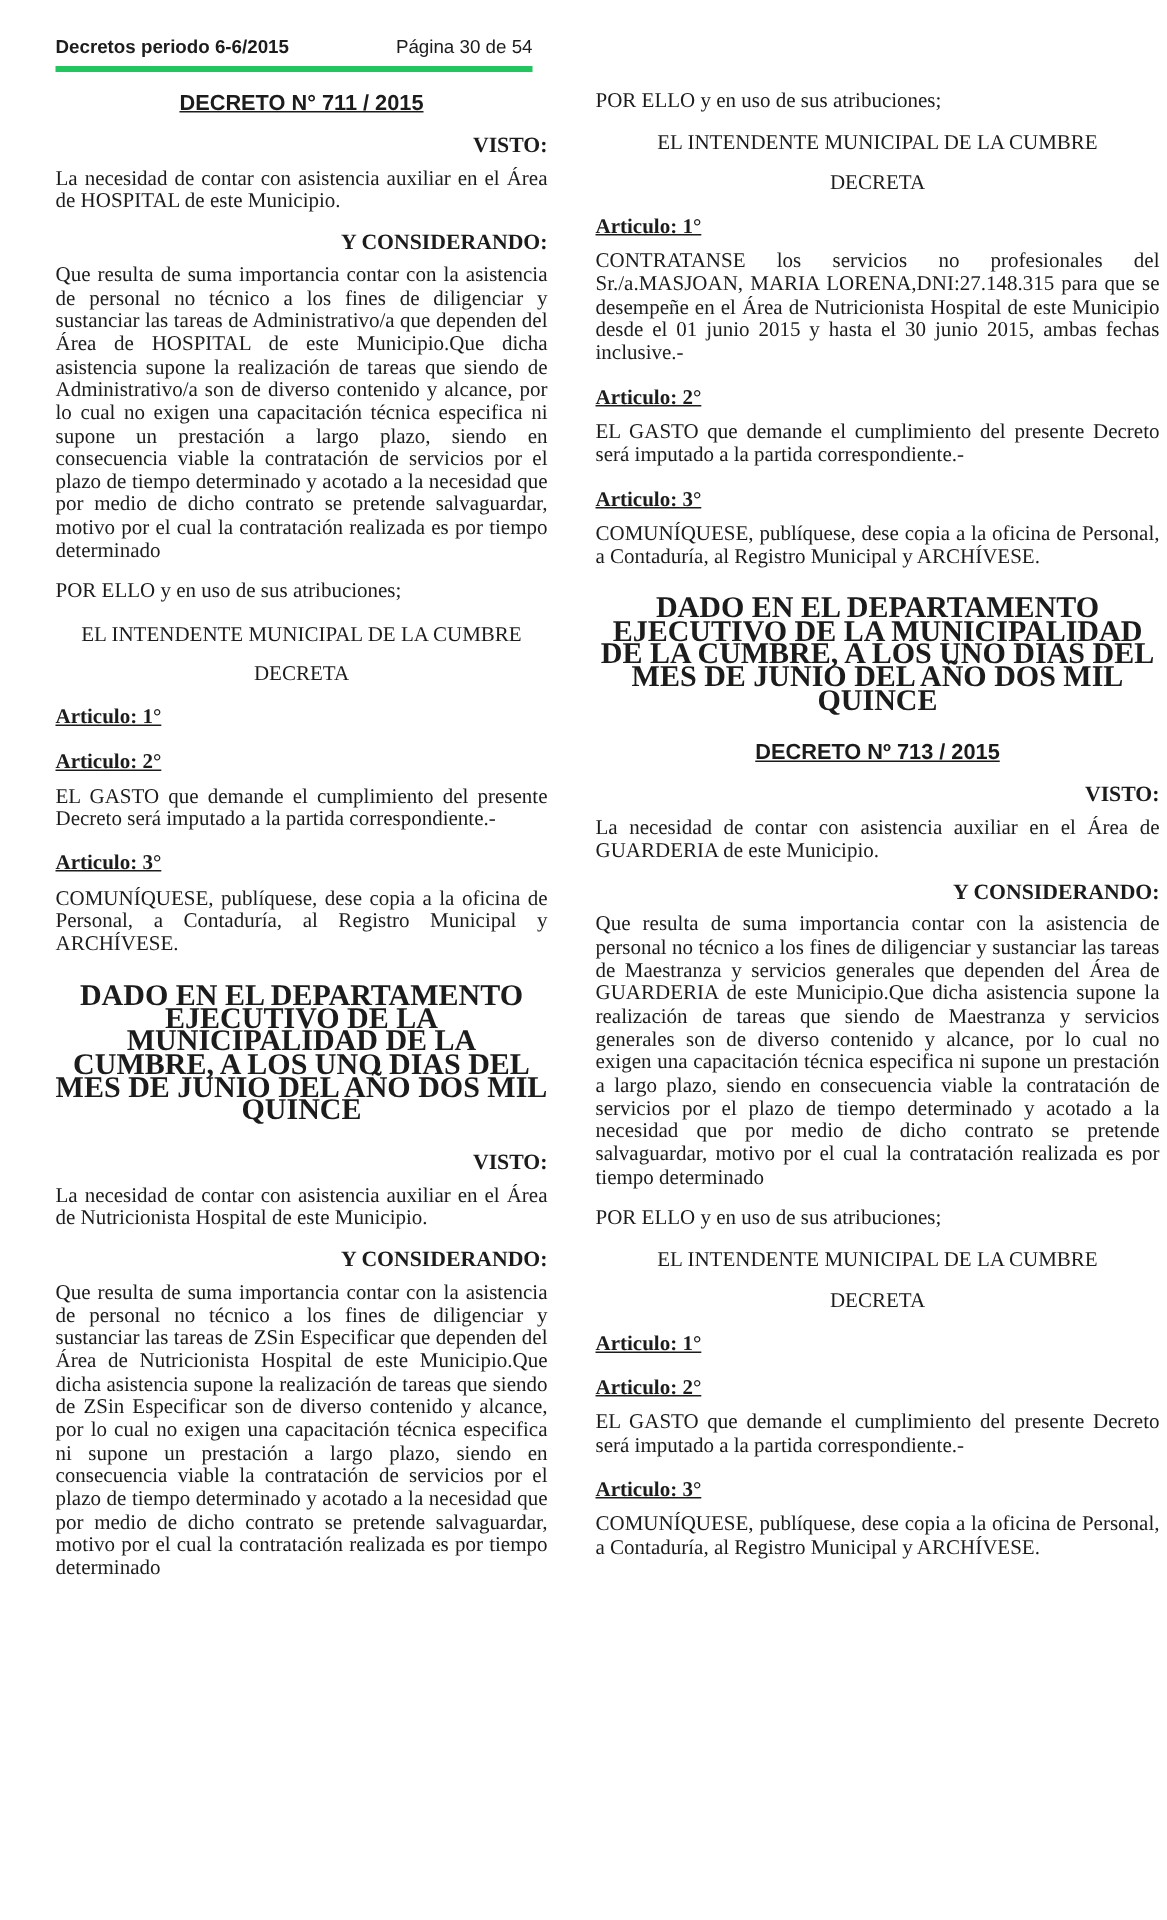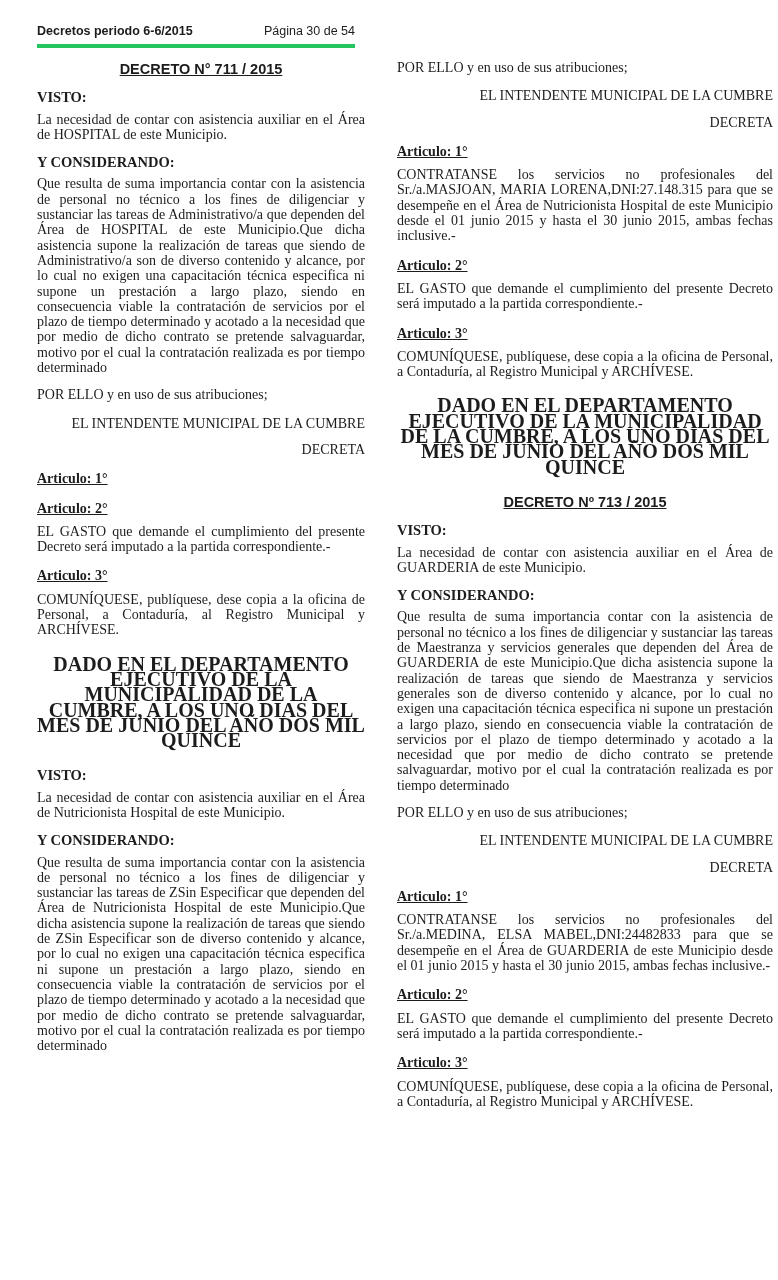--- a/index.html
+++ b/index.html
@@ -55,33 +55,33 @@
     font-weight: bold;
     font-size: 14.5px;
     text-decoration: underline;
     margin: 6px 0 13px 0;
   }
   .col .decree-title.later { }
 
   .section-label {
     font-weight: bold;
     font-size: 14.5px;
-    text-align: left;
+    text-align: right;
     margin: 13px 0 6px 0;
   }
   .article-label {
     font-weight: bold;
     font-size: 14px;
     text-decoration: underline;
     text-align: left;
     margin: 14px 0 8px 0;
     font-family: Liberation Serif, serif;
   }
   .center-line {
-    text-align: right;
+    text-align: center;
     margin: 0 0 11px 0;
   }
   .por-ello { margin: 12px 0 13px 0; text-align: left; }
   .dado {
     font-weight: bold;
     font-size: 20px;
     text-align: center;
     margin: 19px 0 20px 0;
   }
 </style>
@@ -153,21 +153,20 @@
       <div class="block">La necesidad de contar con asistencia auxiliar en el Área de GUARDERIA de este Municipio.</div>
 
       <div class="section-label">Y CONSIDERANDO:</div>
       <div class="block">Que resulta de suma importancia contar con la asistencia de personal no técnico a los fines de diligenciar y sustanciar las tareas de Maestranza y servicios generales que dependen del Área de GUARDERIA de este Municipio.Que dicha asistencia supone la realización de tareas que siendo de Maestranza y servicios generales son de diverso contenido y alcance, por lo cual no exigen una capacitación técnica especifica ni supone un prestación a largo plazo, siendo en consecuencia viable la contratación de servicios por el plazo de tiempo determinado y acotado  a la necesidad que por medio de dicho contrato se pretende salvaguardar, motivo por el cual la contratación realizada es por tiempo determinado</div>
 
       <div class="block por-ello">POR ELLO y en uso de sus atribuciones;</div>
       <div class="center-line">EL INTENDENTE MUNICIPAL DE LA CUMBRE</div>
       <div class="center-line">DECRETA</div>
 
       <div class="article-label">Articulo: 1°</div>
-      <div class="block">CONTRATANSE los servicios no profesionales del Sr./a.MEDINA, ELSA MABEL,DNI:24482833 para que se desempeñe  en  el Área de GUARDERIA de este Municipio desde el 01 junio 2015 y hasta el 30 junio 2015,  ambas fechas inclusive.-</div>
 
       <div class="article-label">Articulo: 2°</div>
       <div class="block">EL GASTO que demande el cumplimiento del presente Decreto será imputado a la partida correspondiente.-</div>
 
       <div class="article-label">Articulo: 3°</div>
       <div class="block">COMUNÍQUESE, publíquese, dese copia a la oficina de Personal, a  Contaduría, al Registro Municipal  y ARCHÍVESE.</div>
 
     </div>
 
   </div>

